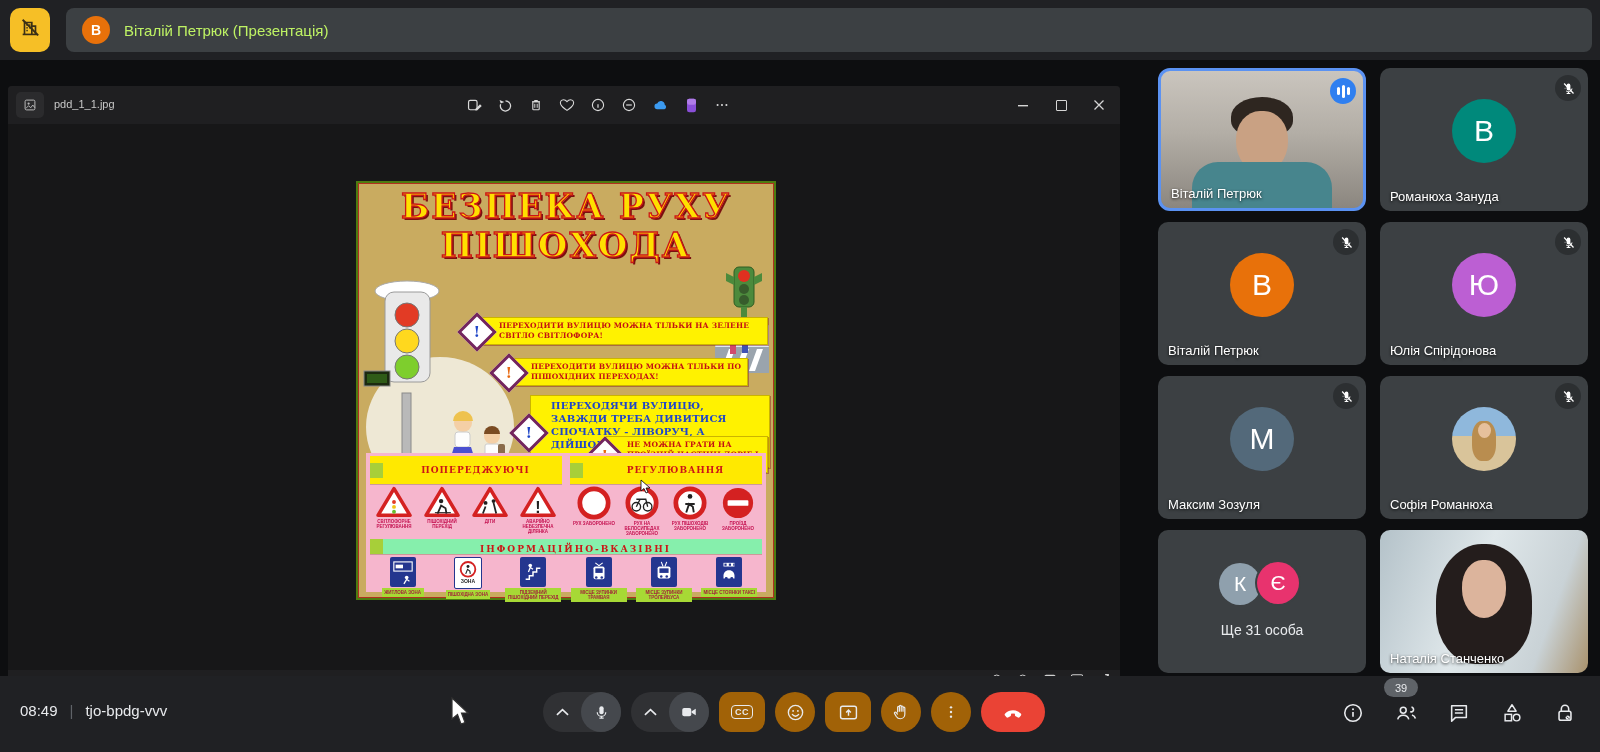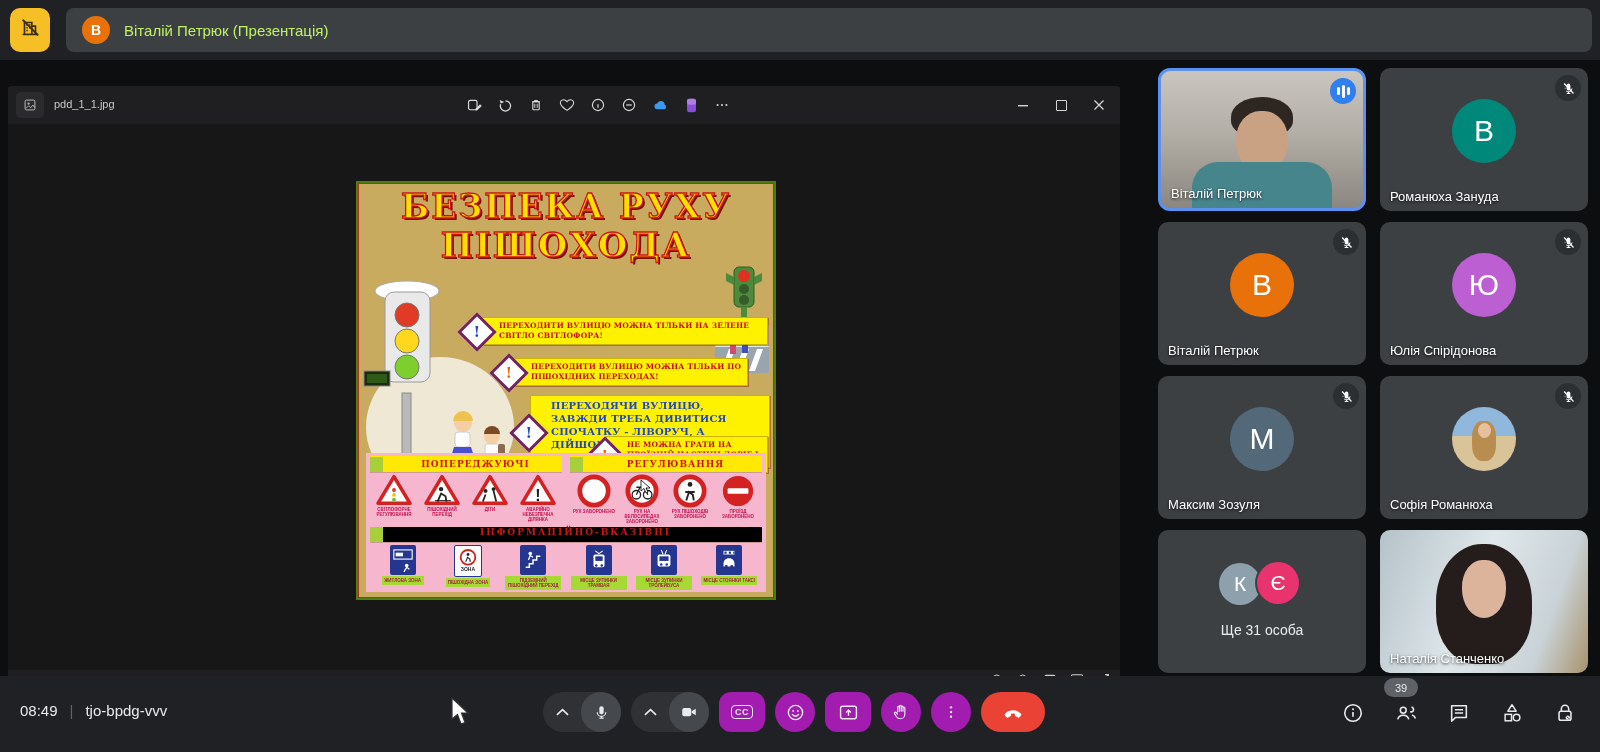--- a/index.html
+++ b/index.html
@@ -34,28 +34,28 @@
   .poster{position:absolute;left:348px;top:57px;width:420px;height:419px;background:#c9ab60;border:2px solid #4d7c0f;box-sizing:border-box;box-shadow:inset 0 0 0 1px #b03020;}
   .poster-title{position:absolute;left:0;top:6px;width:100%;text-align:center;font-family:"DejaVu Serif",serif;font-weight:bold;color:#ffdf00;-webkit-text-stroke:1.3px #cc1616;text-shadow:2px 2px 0 #7a1010;letter-spacing:2px;line-height:1.12;}
   .poster-title .l1{font-size:33px;display:block;}
   .poster-title .l2{font-size:34px;display:block;}
   .rule{position:absolute;}
   .rule .banner{background:#fff200;border:1px solid #cbb400;box-shadow:1px 1px 0 rgba(130,30,30,.45);padding:3px 5px 3px 20px;font-family:"DejaVu Serif",serif;font-weight:bold;font-size:7.5px;letter-spacing:.2px;line-height:1.3;}
   .diamond{position:absolute;left:-15px;top:50%;width:22px;height:22px;margin-top:-13px;background:#fff;border:3px solid #73255e;transform:rotate(45deg);display:flex;align-items:center;justify-content:center;}
   .diamond span{transform:rotate(-45deg);font-weight:bold;font-size:15px;font-family:"DejaVu Serif",serif;line-height:1;}
   .signs-panel{position:absolute;left:8px;right:8px;top:270px;bottom:6px;background:#f6b6cd;padding:3px 4px;box-sizing:border-box;display:flex;flex-direction:column;gap:2px;}
   .hdr-row{display:flex;gap:8px;}
-  .sign-hdr{flex:1;background:#ffe900;display:flex;align-items:center;height:16px;box-shadow:0 1px 0 #c99;}
+  .sign-hdr{flex:1;background:#ffe900;display:flex;align-items:center;height:28px;box-shadow:0 1px 0 #c99;}
   .greensq{width:13px;height:15px;background:#a7cf39;margin-right:6px;flex:none;}
   .hdr-text{flex:1;text-align:center;color:#cc1616;font-family:"DejaVu Serif",serif;font-weight:bold;font-size:9px;letter-spacing:1px;}
   .signrow{display:flex;gap:8px;}
   .sign-group{flex:1;display:flex;justify-content:space-around;align-items:flex-start;}
   .sign-item{display:flex;flex-direction:column;align-items:center;width:46px;}
   .sign-cap{margin-top:1px;color:#c41150;font-size:4.5px;line-height:1.15;text-align:center;font-weight:bold;}
-  .info-hdr{background:#000000;display:flex;align-items:flex-start;height:16px;box-shadow:0 1px 0 #c99;}
+  .info-hdr{background:#86efac;display:flex;align-items:flex-end;height:16px;box-shadow:0 1px 0 #c99;}
   .inforow{display:flex;justify-content:space-around;align-items:flex-start;padding-top:1px;}
   .info-item{display:flex;flex-direction:column;align-items:center;width:56px;}
   .info-chip{margin-top:1px;background:#a7d935;color:#a2263a;font-size:4.5px;font-weight:bold;line-height:1.15;text-align:center;padding:2px 2px;min-width:38px;}
   .bluesign{width:26px;height:30px;background:#24368f;border-radius:2px;display:flex;align-items:center;justify-content:center;}
 
   
   .tiles{position:absolute;left:1158px;top:8px;width:430px;}
   .tile{position:absolute;width:208px;height:143px;background:#3c4043;border-radius:10px;overflow:hidden;box-sizing:border-box;}
   .tile .name{position:absolute;left:10px;bottom:7px;color:#fff;font-size:13px;text-shadow:0 1px 3px rgba(0,0,0,.85);white-space:nowrap;text-align:right;}
   .badge{position:absolute;top:7px;right:7px;width:26px;height:26px;border-radius:50%;display:flex;align-items:center;justify-content:center;}
@@ -82,21 +82,21 @@
   .v8-face{position:absolute;left:50%;top:30px;transform:translateX(-50%);width:44px;height:58px;background:#dcb49c;border-radius:48% 48% 52% 52%;}
 
   
   .bottombar{position:absolute;left:0;top:676px;width:1600px;height:76px;background:#202124;}
   .bb-left{position:absolute;left:20px;top:26px;display:flex;gap:12px;align-items:center;color:#e8eaed;font-size:15px;}
   .bb-left .sep{color:#5f6368;}
   .controls{position:absolute;left:543px;top:16px;display:flex;gap:10px;align-items:center;}
   .pillgrp{position:relative;width:78px;height:40px;background:#303134;border-radius:20px;}
   .pill-chevron{position:absolute;left:0;top:0;width:38px;height:40px;display:flex;align-items:center;justify-content:center;}
   .pill-main{position:absolute;right:0;top:0;width:40px;height:40px;border-radius:50%;background:#45484d;display:flex;align-items:center;justify-content:center;}
-  .ctl{height:40px;background:#a21caf;display:flex;align-items:center;justify-content:center;}
+  .ctl{height:40px;background:#a16207;display:flex;align-items:center;justify-content:center;}
   .ctl.round{width:40px;border-radius:50%;}
   .ctl.rect{width:46px;border-radius:12px;}
   .endcall{width:64px;height:40px;border-radius:20px;display:flex;align-items:center;justify-content:center;}
   .cc-glyph{border:1.6px solid #e8eaed;border-radius:4px;color:#e8eaed;font-size:9px;font-weight:bold;padding:1px 3px;letter-spacing:.5px;}
   .bb-right{position:absolute;right:22px;top:24px;display:flex;gap:27px;align-items:center;}
   .bb-ric{width:26px;height:26px;display:flex;align-items:center;justify-content:center;position:relative;}
   .count-badge{position:absolute;left:1384px;top:2px;min-width:24px;height:19px;background:#5f6368;border-radius:10px;color:#e8eaed;font-size:11px;display:flex;align-items:center;justify-content:center;padding:0 5px;}
 
   .cursor{position:absolute;pointer-events:none;}
 </style>

